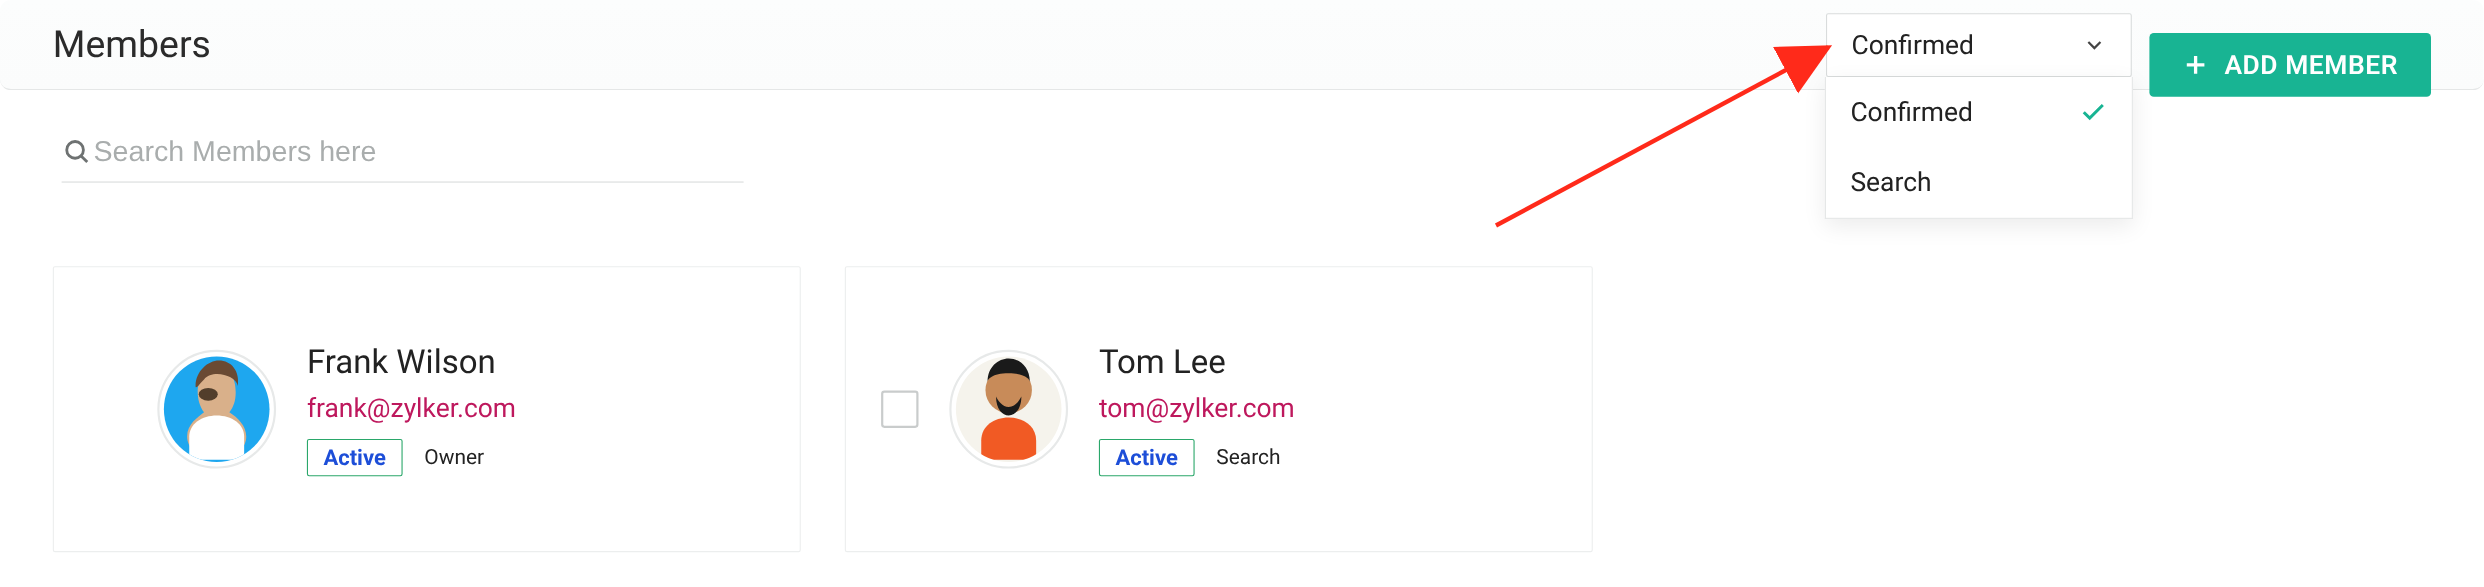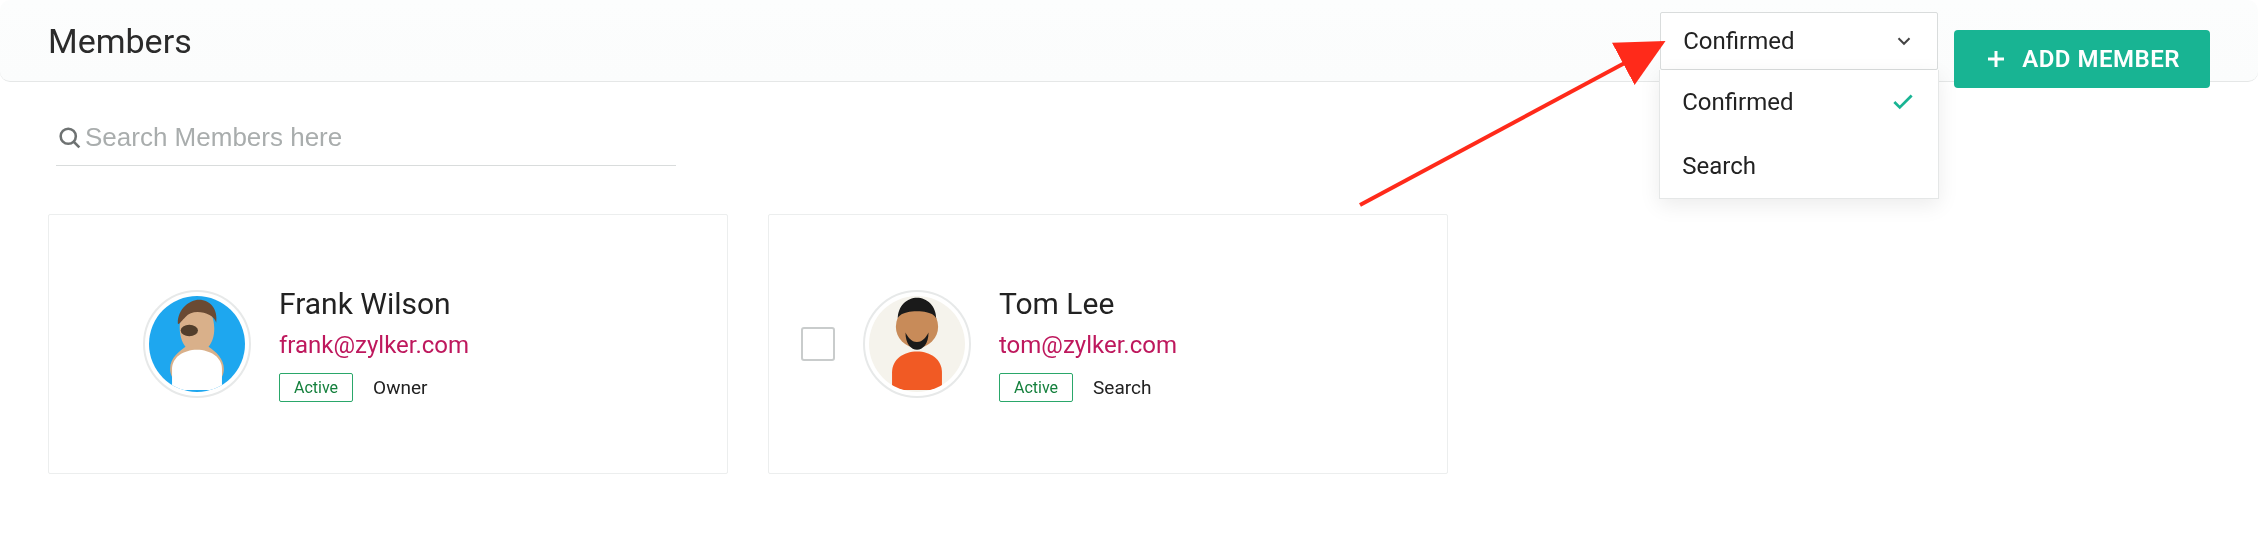--- a/index.html
+++ b/index.html
@@ -123,20 +123,21 @@
   .card {
     width: 680px;
     height: 260px;
     border: 1px solid #eceeee;
     border-radius: 2px;
     display: flex;
     align-items: center;
     padding: 0 32px;
     gap: 28px;
     position: relative;
+    margin-top: 28px;
   }
   .checkbox {
     width: 34px;
     height: 34px;
     border: 2px solid #c9cccc;
     border-radius: 3px;
     cursor: pointer;
     flex: 0 0 auto;
   }
   .checkbox.hidden { visibility: hidden; }
@@ -158,24 +159,25 @@
   }
   .avatar-a .avatar-inner { background: #1ea7ef; }
   .avatar-b .avatar-inner { background: #f5f3ec; }
 
   .info { display:flex; flex-direction:column; gap:10px; }
   .member-name { font-size: 30px; color:#222; }
   .member-email { font-size: 24px; color:#be185d; cursor:pointer; }
   .row2 { display:flex; align-items:center; gap:20px; margin-top:4px;}
   .status-badge {
     border: 1.5px solid #2aa76a;
-    color: #15803d;
-    font-size: 16px;
+    color: #1d4ed8;
+    font-size: 20px;
     padding: 4px 14px;
     border-radius: 2px;
+    font-weight: bold;
   }
   .role { font-size: 19px; color:#222; }
 
   
   .arrow {
     position: absolute;
     top: 35px;
     left: 1350px;
     width: 330px;
     height: 180px;

